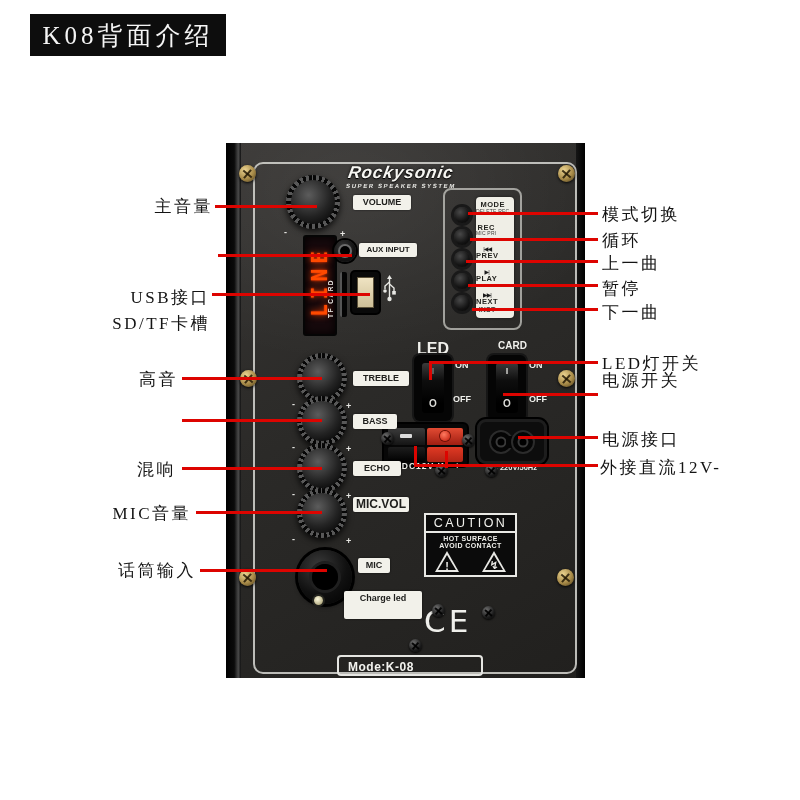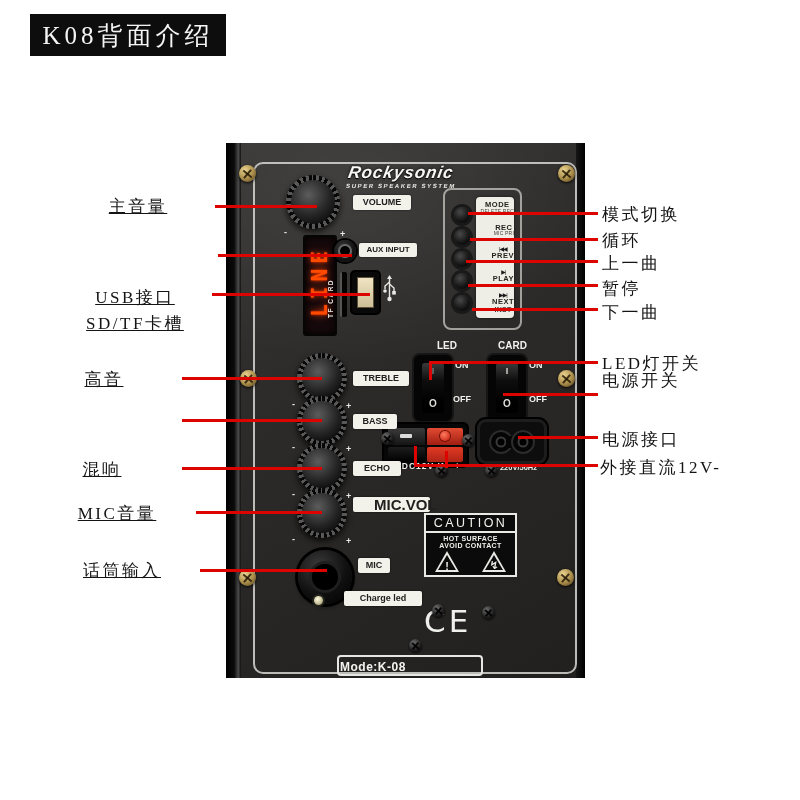--- a/index.html
+++ b/index.html
@@ -7,21 +7,21 @@
         font-family:"Liberation Sans","DejaVu Sans",sans-serif;}
 
   
   .title-banner{position:absolute;left:30px;top:14px;width:196px;height:42px;background:#0d0d0d;
     color:#f5f5f5;display:flex;align-items:center;justify-content:center;
     font-family:"Liberation Serif","DejaVu Serif",serif;font-size:25px;letter-spacing:4px;}
 
   
   .lab{position:absolute;color:#141414;font-family:"Liberation Serif","DejaVu Serif",serif;
        font-size:17px;letter-spacing:2.5px;white-space:nowrap;}
-  .lab.r{text-align:center;text-decoration:underline;}
+  .lab.r{text-align:right;}
 
   
   .rl{position:absolute;background:#dd0400;height:3px;}
   .rlv{position:absolute;background:#dd0400;width:3px;}
 
   
   .panel{position:absolute;left:226px;top:143px;width:359px;height:535px;
     background:
       radial-gradient(120% 55% at 35% 8%, rgba(255,255,255,.07), transparent 60%),
       linear-gradient(150deg,#373533 0%,#2b2a28 45%,#21201e 100%);
@@ -77,21 +77,21 @@
      box-shadow:0 0 0 3px #000,0 2px 5px rgba(0,0,0,.8);}
   .micjack::after{content:"";position:absolute;inset:14px;border-radius:50%;background:#000;
      box-shadow:0 0 0 3px #1f1f1f,inset 0 0 6px #000;}
   .chled{position:absolute;left:88px;top:453px;width:9px;height:9px;border-radius:50%;
      background:radial-gradient(circle at 40% 35%,#fdf9dd,#9b9264);box-shadow:0 0 0 2px #24241f;}
 
   
   .btnframe{position:absolute;left:217px;top:45px;width:75px;height:138px;border:2px solid rgba(200,200,195,.75);
      border-radius:8px;}
   .btnstrip{position:absolute;left:250px;top:54px;width:38px;height:121px;background:#efeee6;border-radius:4px;
-     display:flex;flex-direction:column;justify-content:space-around;align-items:flex-end;
+     display:flex;flex-direction:column;justify-content:space-around;align-items:flex-start;
      box-shadow:0 0 3px rgba(0,0,0,.6);}
   .btnrow{display:flex;flex-direction:column;align-items:center;line-height:1.05;color:#23231f;}
   .btnrow .ic{font-size:6px;letter-spacing:-1px;color:#19191a;}
   .btnrow .lb{font-size:7.5px;font-weight:bold;letter-spacing:.5px;}
   .btnrow .sb{font-size:5px;color:#3d3d3a;letter-spacing:.2px;}
   .pushbtn{position:absolute;left:228px;width:16px;height:16px;border-radius:50%;
      background:radial-gradient(circle at 38% 32%,#484848,#141414 60%,#000);
      box-shadow:0 0 0 3px #191919,0 1px 2px #000;}
 
   
@@ -137,21 +137,21 @@
   .caution .cl{text-align:center;font-size:7px;font-weight:bold;letter-spacing:.4px;margin-top:2px;}
   .tris{position:absolute;left:0;right:0;bottom:3px;display:flex;justify-content:space-between;padding:0 9px;}
   .tri{position:relative;width:24px;height:21px;background:#e9e9e5;clip-path:polygon(50% 0,100% 100%,0 100%);}
   .tri .inner{position:absolute;left:3px;right:3px;top:4px;bottom:2px;background:#0b0b0b;
      clip-path:polygon(50% 0,100% 100%,0 100%);}
   .tri .g{position:absolute;left:0;right:0;bottom:0;text-align:center;color:#e9e9e5;font-size:11px;font-weight:bold;}
 
   .ce{position:absolute;left:198px;top:460px;color:#efefeb;font-size:31px;font-weight:normal;
      letter-spacing:3px;font-family:"DejaVu Sans",sans-serif;}
   .model{position:absolute;left:111px;top:512px;width:146px;height:21px;border:2px solid #e6e6e2;
-     border-radius:4px;color:#f2f2ee;font-weight:bold;font-size:12px;line-height:21px;padding-left:1px;
+     border-radius:4px;color:#f2f2ee;font-weight:bold;font-size:12px;line-height:21px;padding-left:9px;
      box-sizing:border-box;letter-spacing:.5px;}
 
   
   .sg{position:absolute;width:17px;height:17px;border-radius:50%;
      background:radial-gradient(circle at 35% 30%,#ecd491,#a78a48 55%,#473716);box-shadow:0 1px 3px rgba(0,0,0,.9);}
   .sg::before,.sg::after{content:"";position:absolute;left:3px;right:3px;top:50%;height:2px;margin-top:-1px;
      background:rgba(35,25,5,.85);}
   .sg::before{transform:rotate(40deg);} .sg::after{transform:rotate(-50deg);}
   .sb2{position:absolute;width:13px;height:13px;border-radius:50%;
      background:radial-gradient(circle at 35% 30%,#6e6e6e,#1c1c1c 60%,#000);box-shadow:0 1px 2px rgba(0,0,0,.9);}
@@ -250,21 +250,21 @@
         <span class="lb">NEXT</span>
         <span class="sb" style="font-size:7px;font-weight:bold;">INST</span>
       </div>
     </div>
     <div class="pushbtn" style="top:64px;"></div>
     <div class="pushbtn" style="top:86px;"></div>
     <div class="pushbtn" style="top:108px;"></div>
     <div class="pushbtn" style="top:130px;"></div>
     <div class="pushbtn" style="top:152px;"></div>
 
-    <div class="ptxt" style="left:191px;top:197px;font-size:10px;margin-left:20px;">LED</div>
+    <div class="ptxt" style="left:191px;top:197px;font-size:16px;">LED</div>
     <div class="ptxt" style="left:272px;top:197px;font-size:10px;">CARD</div>
     <div class="rocker" style="left:188px;top:212px;">
       <div class="body">
           <span class="mk1" style="opacity:.45;">I</span>
           <span class="mk0">O</span>
         </div>
     </div>
     <div class="rocker" style="left:262px;top:212px;">
       <div class="body">
           <span class="mk1">I</span>
@@ -316,26 +316,26 @@
     <div class="stk" style="left:127px;top:271px;width:44px;height:15px;font-size:9px;line-height:15px;">BASS</div>
 
     <div class="knob" style="left:71px;top:300px;width:50px;height:50px;"></div>
     <span class="kmark" style="left:66px;top:346px;">-</span>
     <span class="kmark" style="left:120px;top:348px;">+</span>
     <div class="stk" style="left:127px;top:318px;width:48px;height:15px;font-size:9px;line-height:15px;">ECHO</div>
 
     <div class="knob" style="left:71px;top:345px;width:50px;height:50px;"></div>
     <span class="kmark" style="left:66px;top:391px;">-</span>
     <span class="kmark" style="left:120px;top:393px;">+</span>
-    <div class="stk" style="left:127px;top:354px;width:56px;height:15px;font-size:15px;line-height:15px;padding-left:21px;">MIC.VOL</div>
+    <div class="stk" style="left:127px;top:354px;width:56px;height:15px;font-size:12px;line-height:15px;">MIC.VOL</div>
 
     <div class="micjack"></div>
     <div class="stk" style="left:132px;top:415px;width:32px;height:15px;font-size:9px;line-height:15px;">MIC</div>
     <div class="chled"></div>
-    <div class="stk" style="left:118px;top:448px;width:78px;height:15px;font-size:9px;line-height:15px;">Charge led</div>
+    <div class="stk" style="left:118px;top:448px;width:78px;height:28px;font-size:9px;line-height:15px;">Charge led</div>
 
     <div class="caution">
       <div class="ct">CAUTION</div>
       <div class="cl">HOT SURFACE</div>
       <div class="cl" style="margin-top:0;">AVOID CONTACT</div>
       <div class="tris">
         <div class="tri">
             <div class="inner"></div>
             <span class="g">!</span>
           </div>

